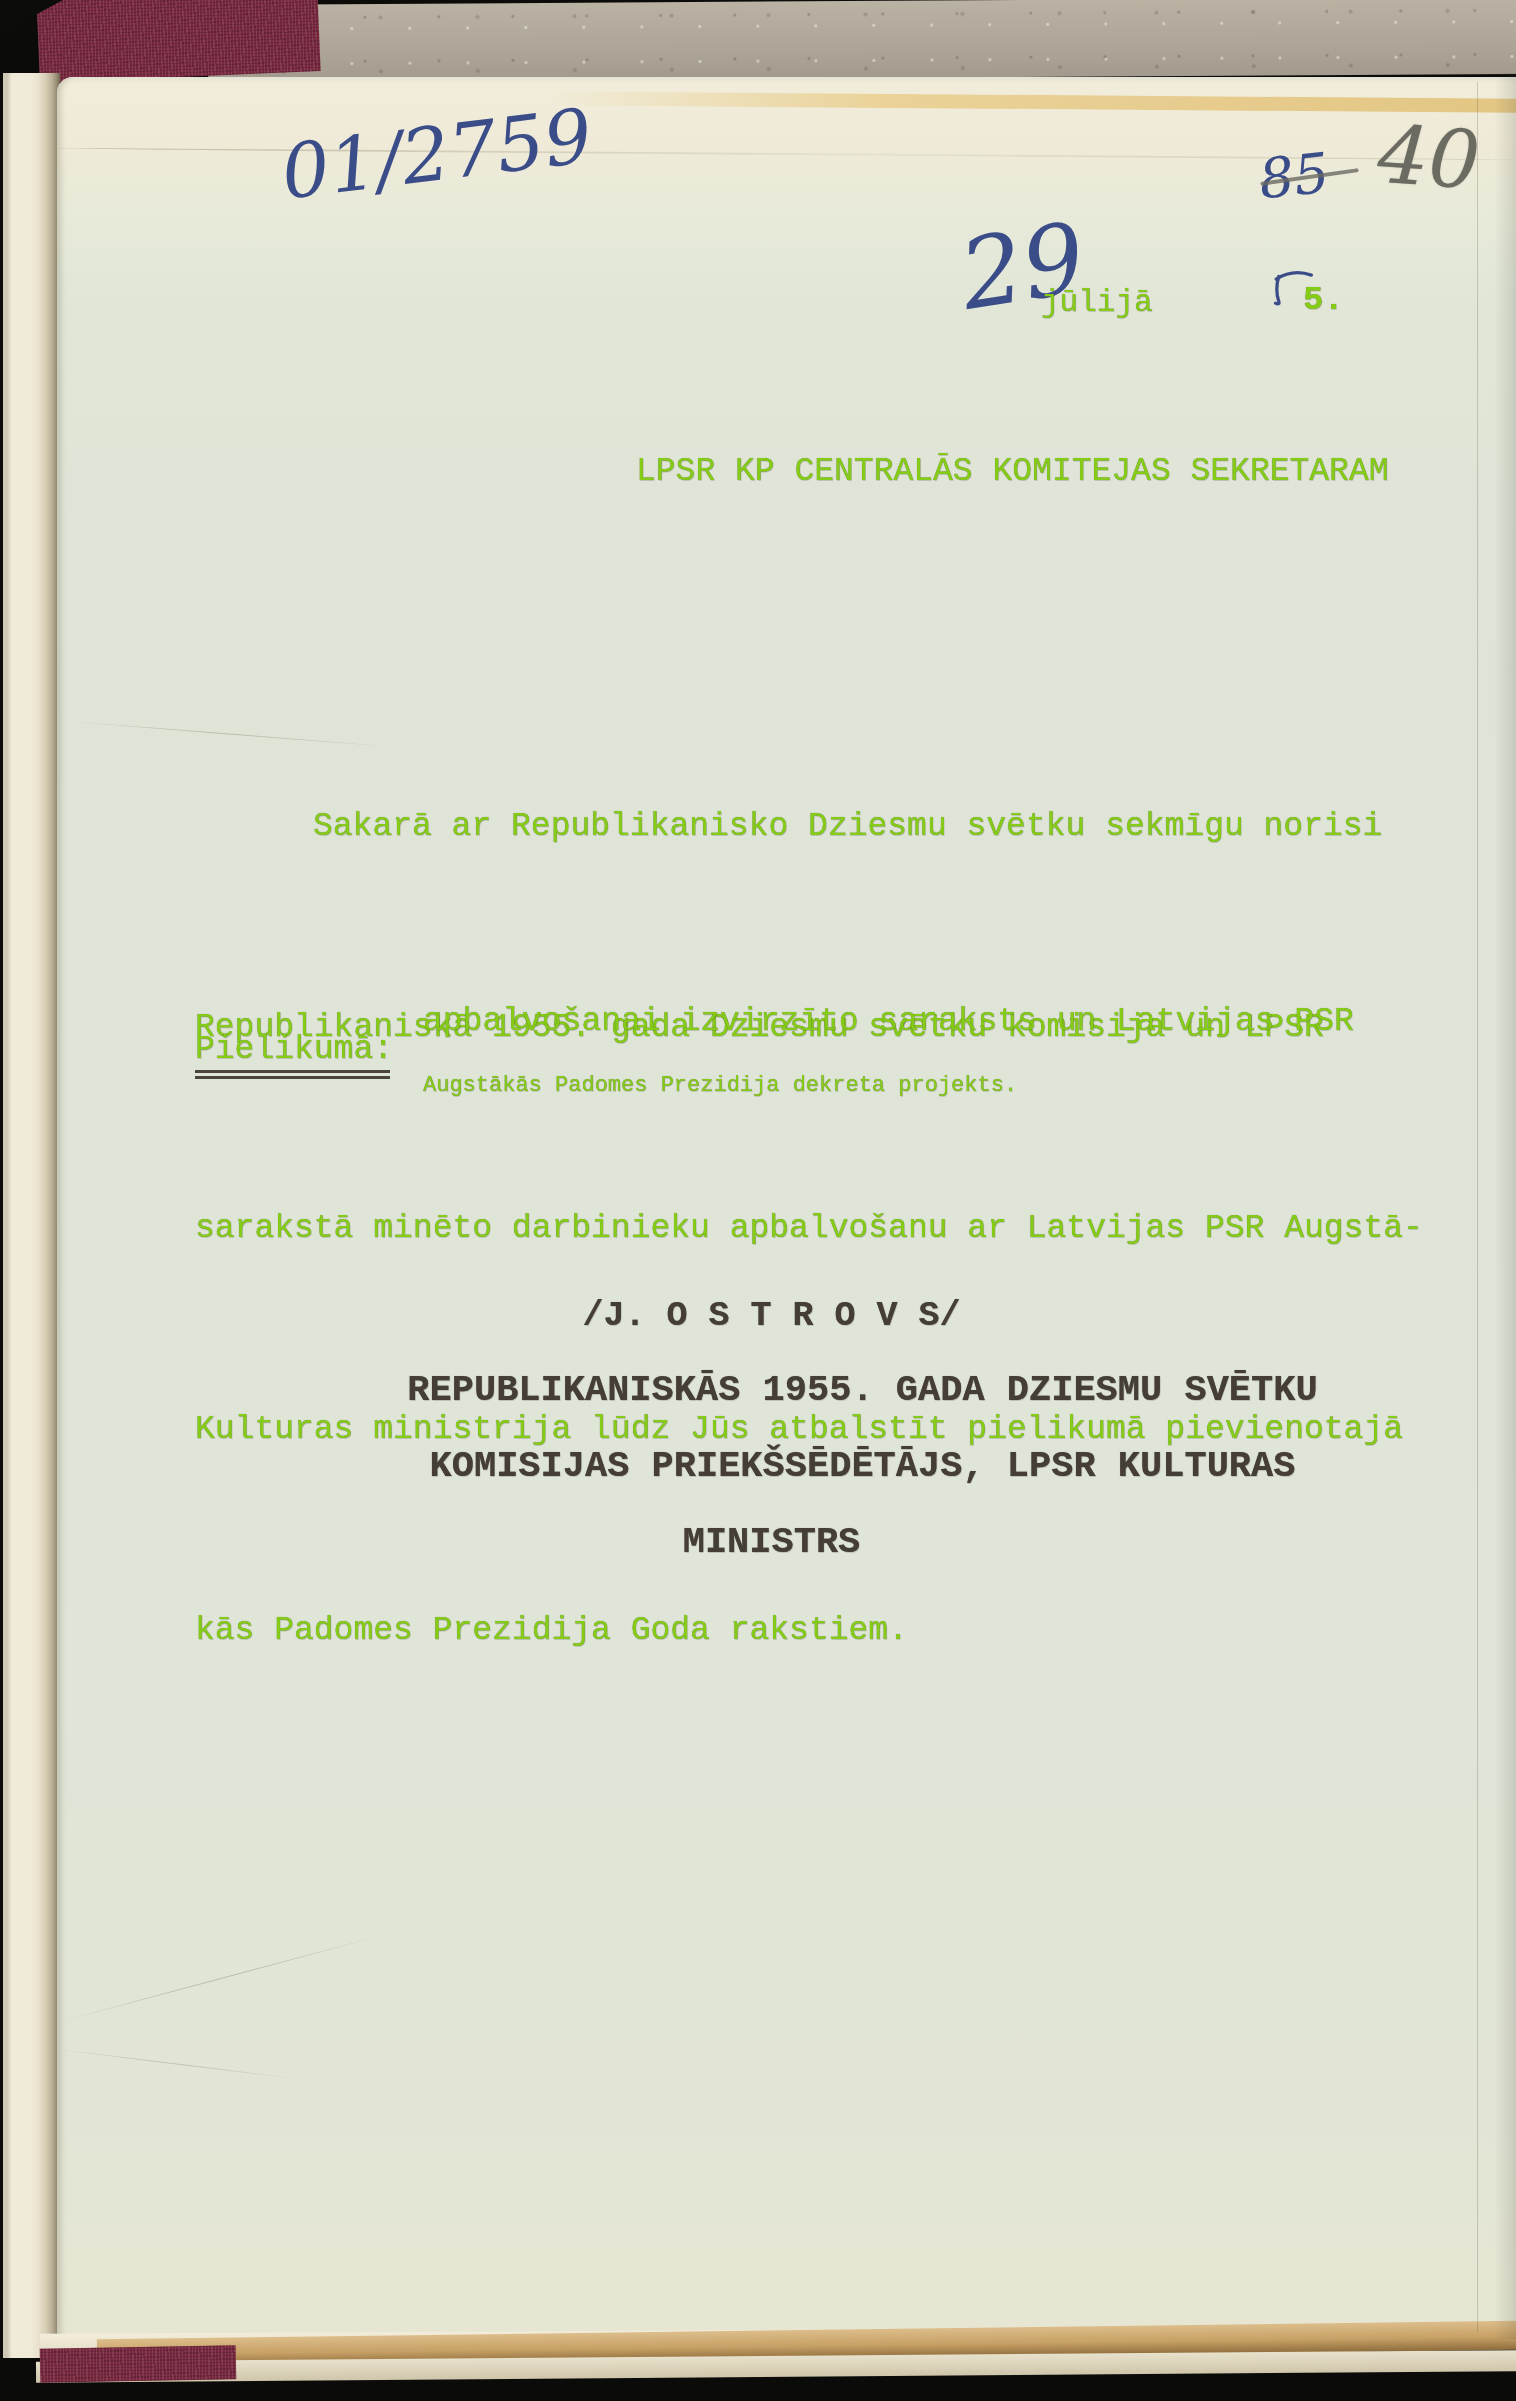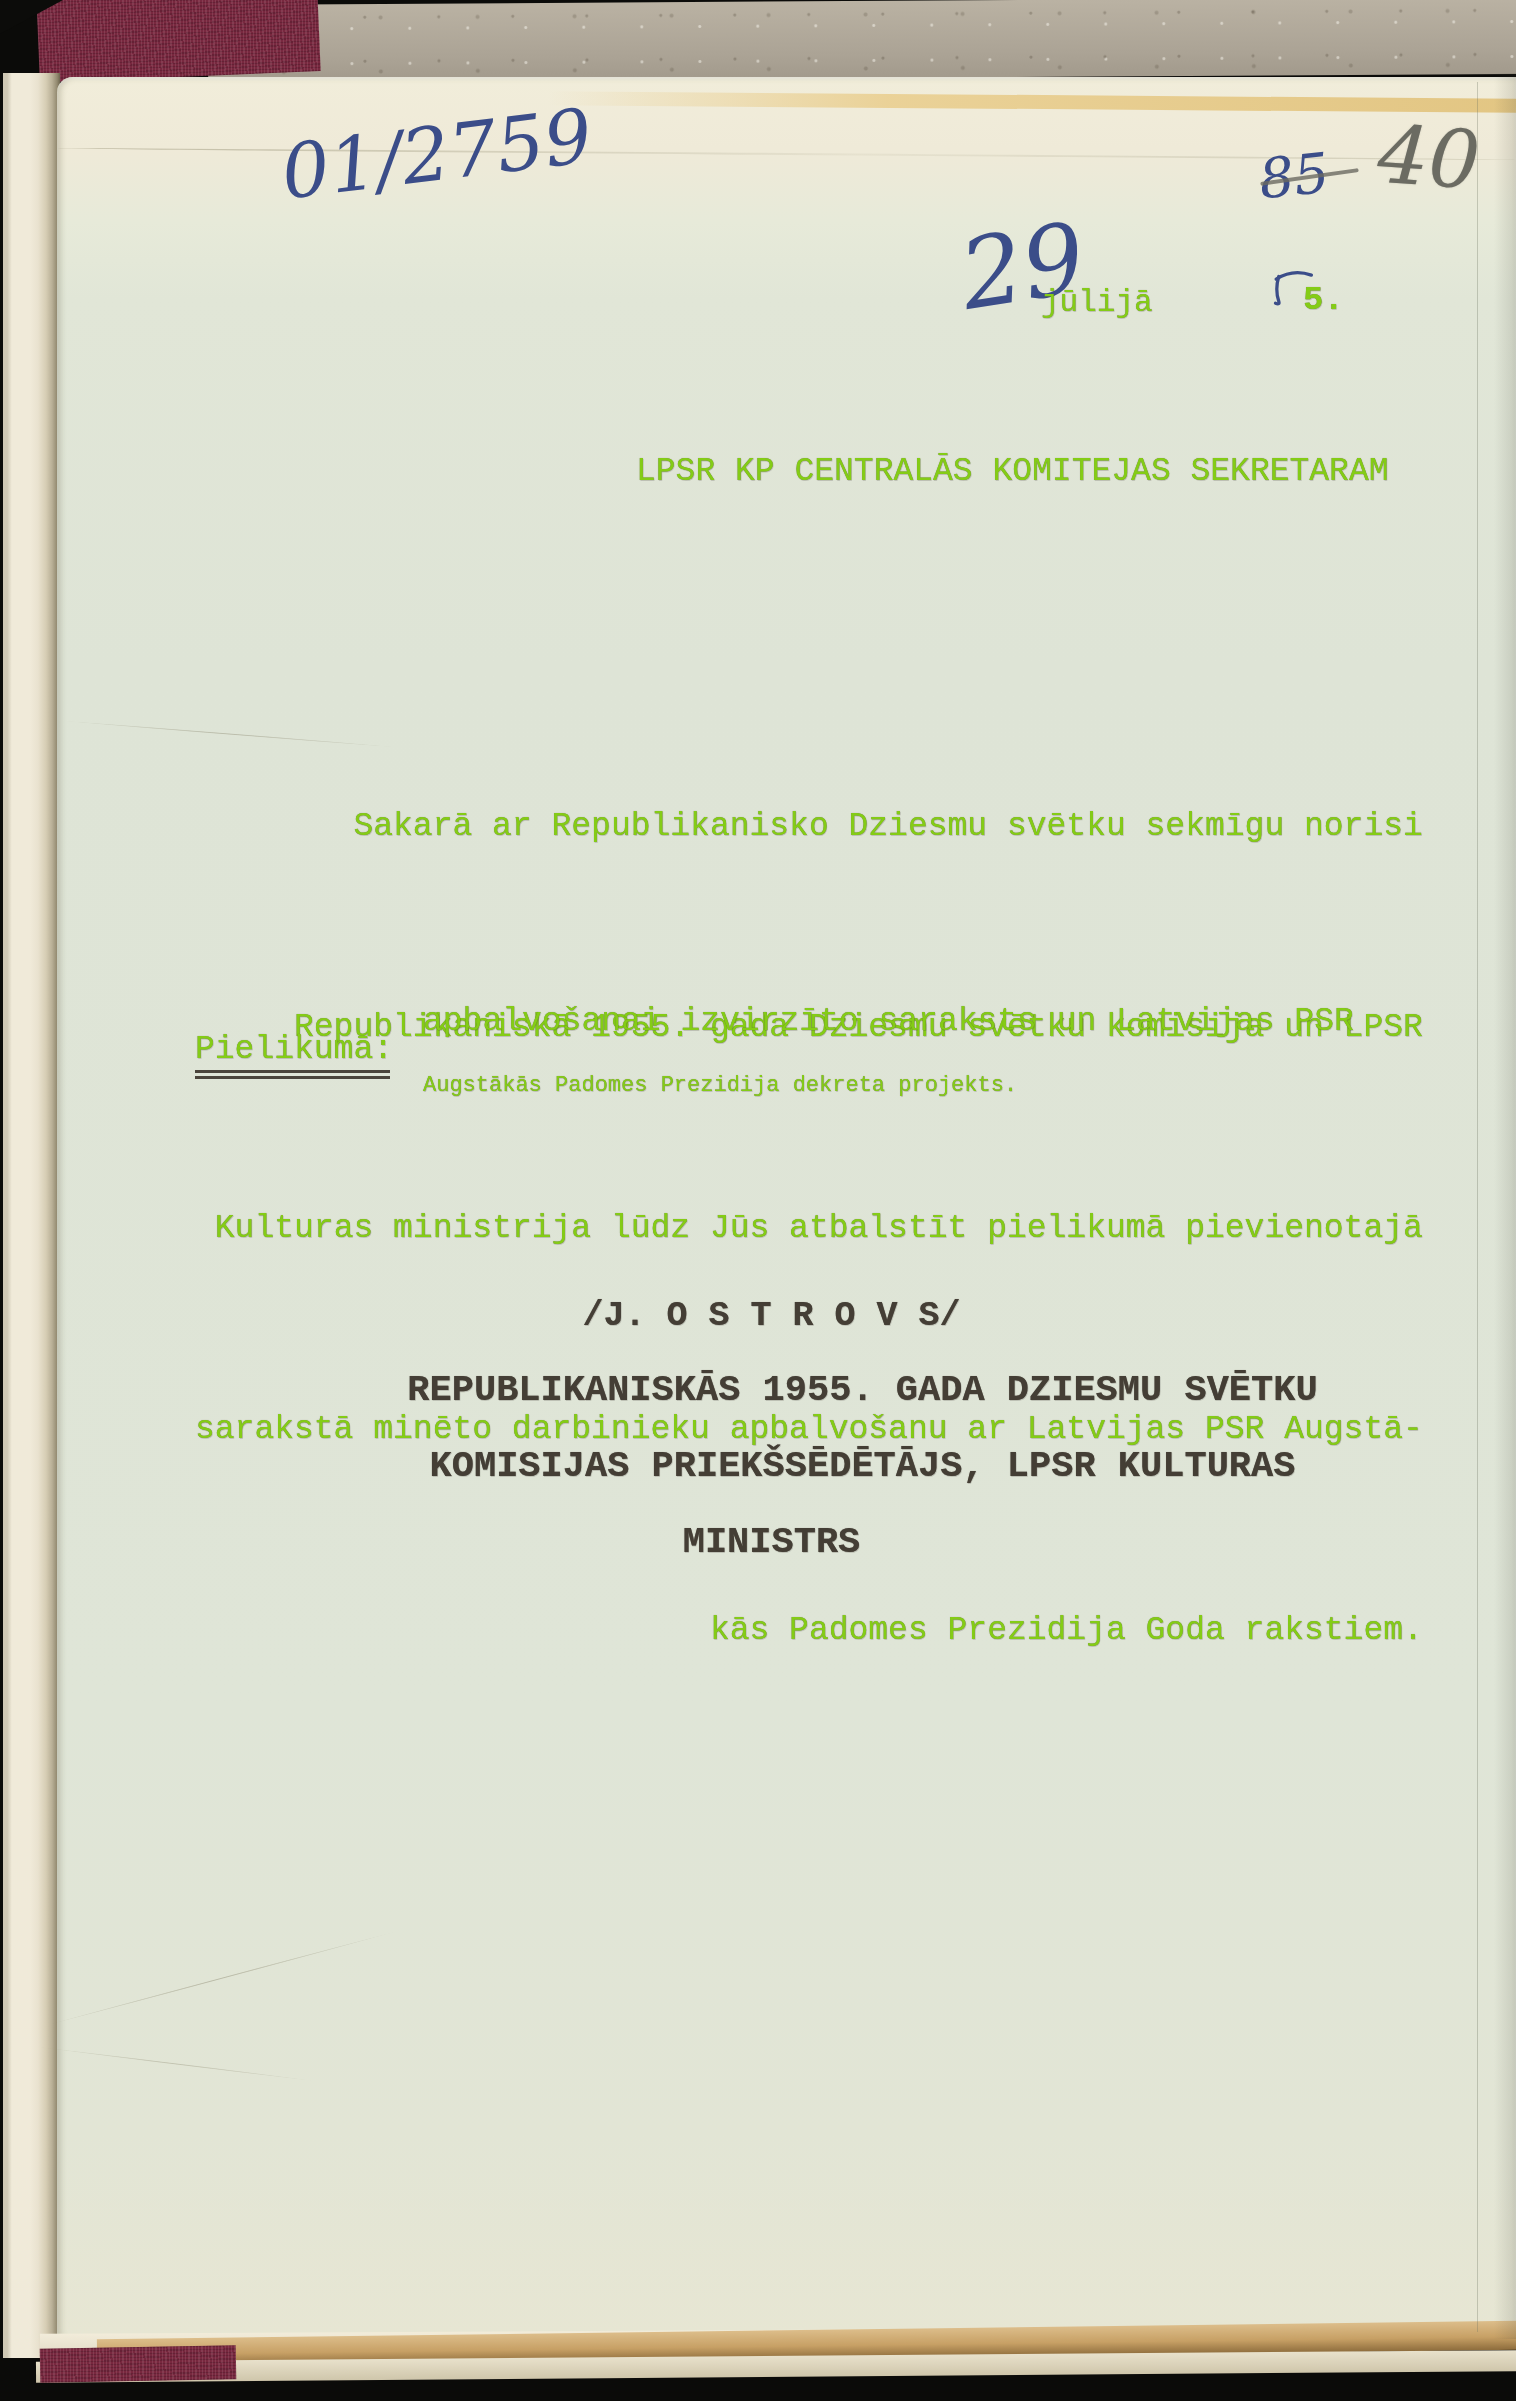--- a/index.html
+++ b/index.html
@@ -62,21 +62,21 @@
   .tw{position:absolute;font-family:"Liberation Mono","DejaVu Sans Mono",monospace;
     color:#84cc16;white-space:pre;
     text-shadow:0 0 0.7px rgba(74,68,59,.75),0.7px 0.7px 0 rgba(74,68,59,.18);}
   .hw{position:absolute;font-family:"DejaVu Serif","Liberation Serif",serif;
     font-style:italic;color:#3b4d89;white-space:pre;}
   .pencil{color:#6b6b62;text-shadow:0 0 1.3px rgba(107,107,98,.5);}
 
   .recipient-1{left:610px;top:453px;font-size:33px;margin-left:26px;}
   .recipient-2{left:872px;top:526px;font-size:33px;}
 
-  .body-block{left:195px;top:659px;font-size:33px;line-height:67px;text-align:right;}
+  .body-block{left:195px;top:659px;font-size:33px;line-height:67px;}
   .body-block .line:first-child{text-indent:118px;}
 
   .attach-label{left:195px;top:1031px;font-size:33px;}
   .attach-label::before,.attach-label::after{content:"";position:absolute;left:0;right:2.6px;height:2.6px;background:#4a443b;}
   .attach-label::before{bottom:-4.6px;}
   .attach-label::after{bottom:-11px;}
   .attach-1{left:423px;top:1003px;font-size:33px;}
   .attach-2{left:423px;top:1073px;font-size:22px;}
 
   .sig-block{left:353px;top:1265px;width:1019px;text-align:center;font-weight:700;color:#443e35;}
@@ -130,22 +130,22 @@
     <path d="M14,20 Q40,4 68,14" fill="none" stroke="#3b4d89" stroke-width="5" stroke-linecap="round"></path>
     <path d="M18,16 Q12,36 18,54 Q20,60 13,57" fill="none" stroke="#3b4d89" stroke-width="5" stroke-linecap="round"></path>
   </svg>
   <div class="tw filenum">5.</div>
 
   <div class="tw recipient-1">LPSR KP CENTRALĀS KOMITEJAS SEKRETARAM</div>
 
   <div class="tw body-block">
     <div class="line">Sakarā ar Republikanisko Dziesmu svētku sekmīgu norisi</div>
     <div class="line">Republikaniskā 1955. gada Dziesmu svētku komisija un LPSR</div>
+    <div class="line">sarakstā minēto darbinieku apbalvošanu ar Latvijas PSR Augstā-</div>
     <div class="line">Kulturas ministrija lūdz Jūs atbalstīt pielikumā pievienotajā</div>
-    <div class="line">sarakstā minēto darbinieku apbalvošanu ar Latvijas PSR Augstā-</div>
     <div class="line">kās Padomes Prezidija Goda rakstiem.</div>
   </div>
 
   <div class="tw attach-label">Pielikumā:</div>
   <div class="tw attach-1">apbalvošanai izvirzīto saraksts un Latvijas PSR</div>
   <div class="tw attach-2">Augstākās Padomes Prezidija dekreta projekts.</div>
 
   <div class="tw sig-block">
     <div class="sig-name shift">/J. O S T R O V S/</div>
     <div class="sig-title">REPUBLIKANISKĀS 1955. GADA DZIESMU SVĒTKU</div>

